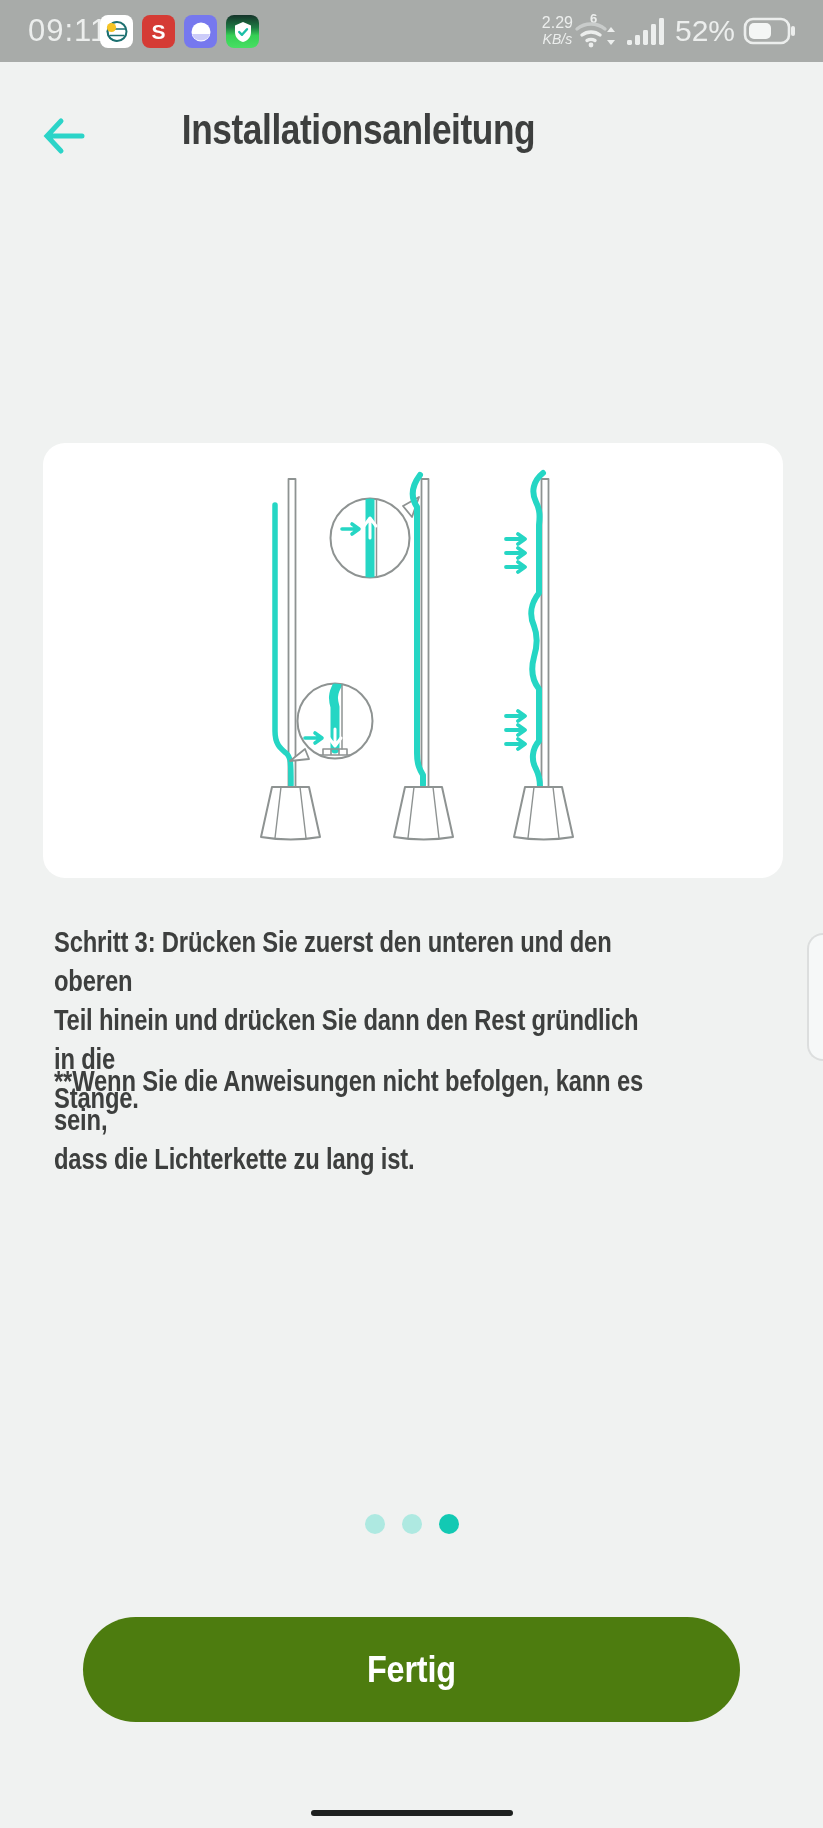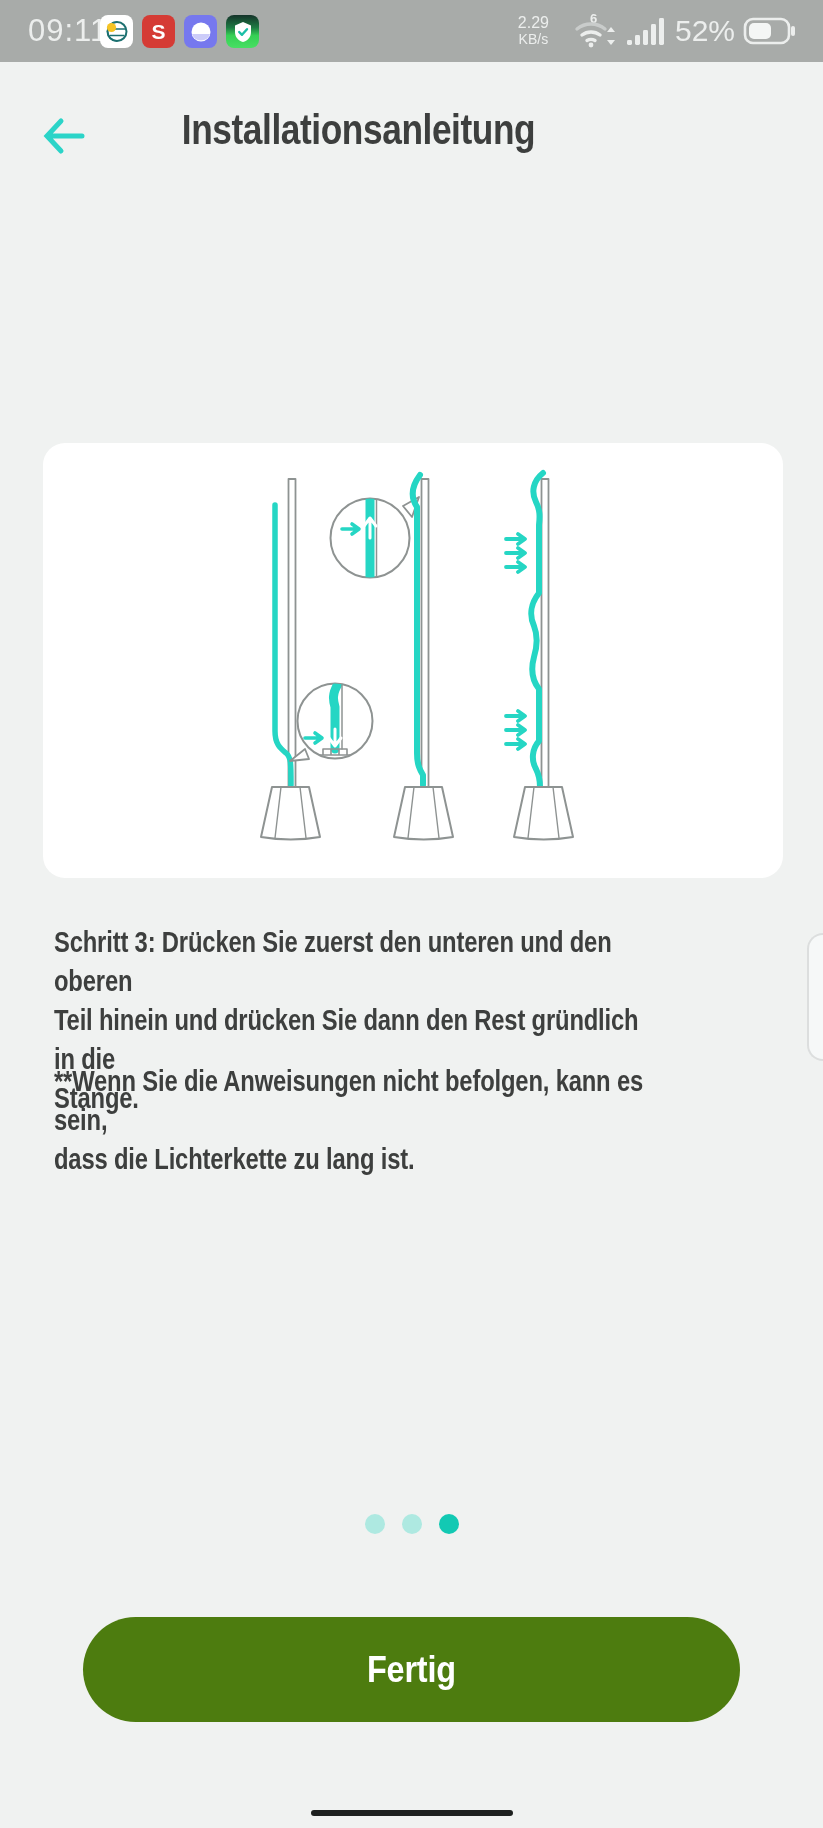--- a/index.html
+++ b/index.html
@@ -14,23 +14,23 @@
     background:#a8aba9;display:flex;align-items:center;color:#eceeed;
   }
   .sb-time{position:absolute;left:28px;top:13px;font-size:31px;letter-spacing:1px;}
   .sb-icons{position:absolute;left:100px;top:15px;display:flex;gap:9px;}
   .sb-appicon{width:33px;height:33px;border-radius:8px;position:relative;display:flex;align-items:center;justify-content:center;}
   .sb-appicon.white{background:#ffffff;}
   .sb-appicon.red{background:#d53b35;color:#fff;font-weight:700;font-size:21px;}
   .sb-appicon.purple{background:#7678ee;}
   .sb-appicon.green{background:linear-gradient(180deg,#15332a 0%,#1d7a43 38%,#35d054 62%,#48df63 100%);}
   .sb-right{position:absolute;right:26px;top:0;height:62px;display:flex;align-items:center;}
-  .sb-speed{display:flex;flex-direction:column;align-items:center;line-height:1.05;margin-right:24px;}
+  .sb-speed{display:flex;flex-direction:column;align-items:center;line-height:1.05;margin-right:0;}
   .sb-speed .v{font-size:16px;}
-  .sb-speed .u{font-size:14px;}
+  .sb-speed .u{font-size:14px;font-style:italic;}
   .sb-pct{font-size:30px;margin:0 8px 0 6px;}
   
   .header{position:absolute;left:0;top:96px;width:717px;height:80px;}
   .back-btn{position:absolute;left:38px;top:14px;width:52px;height:52px;display:flex;align-items:center;justify-content:center;cursor:pointer;}
   .page-title{
     position:absolute;left:0;right:0;top:10px;text-align:center;
     font-size:42px;font-weight:700;color:#3d3f3e;white-space:nowrap;
     transform:scaleX(.84);letter-spacing:-.5px;
   }
   

